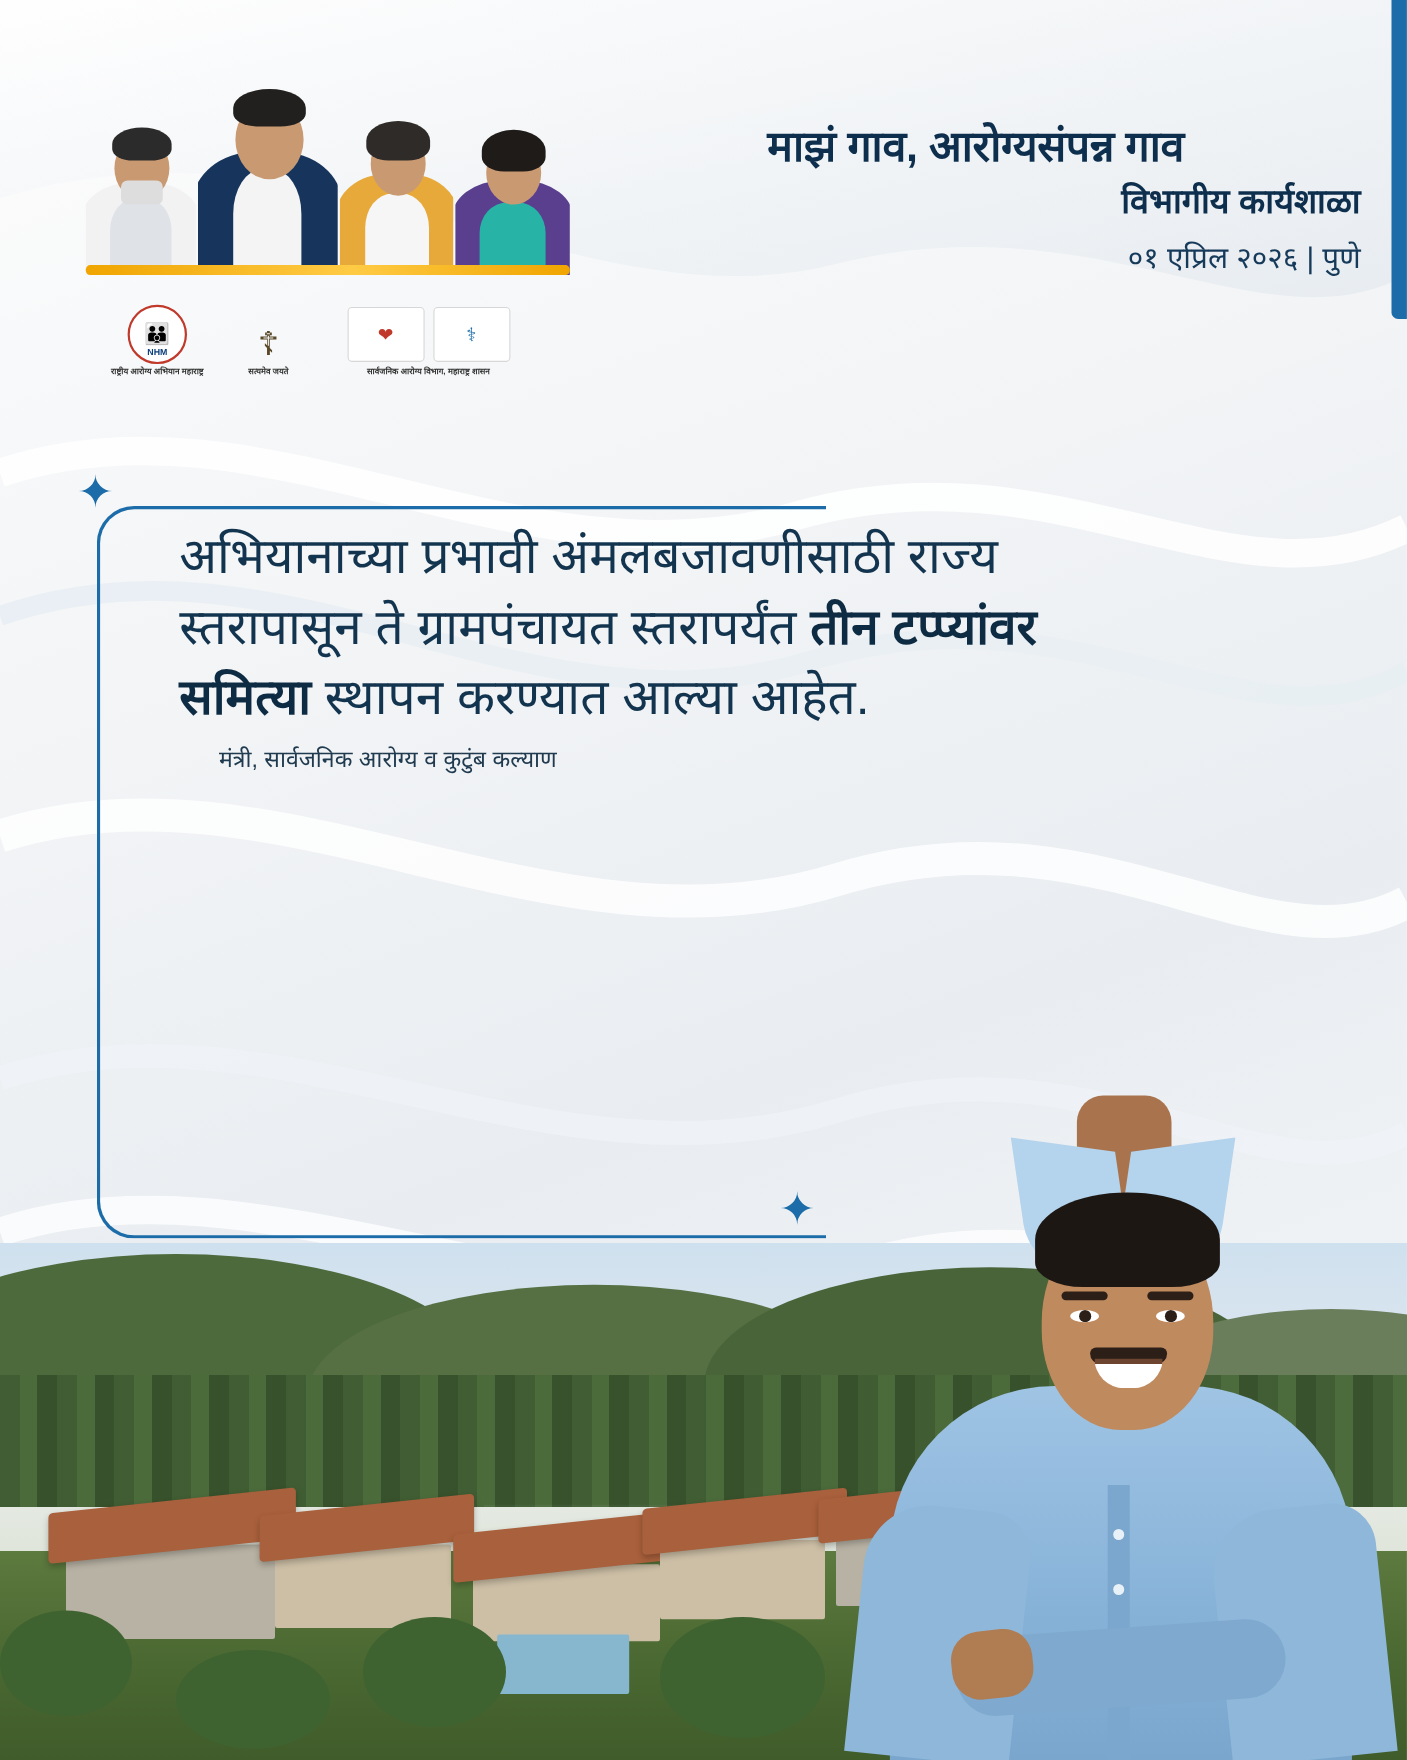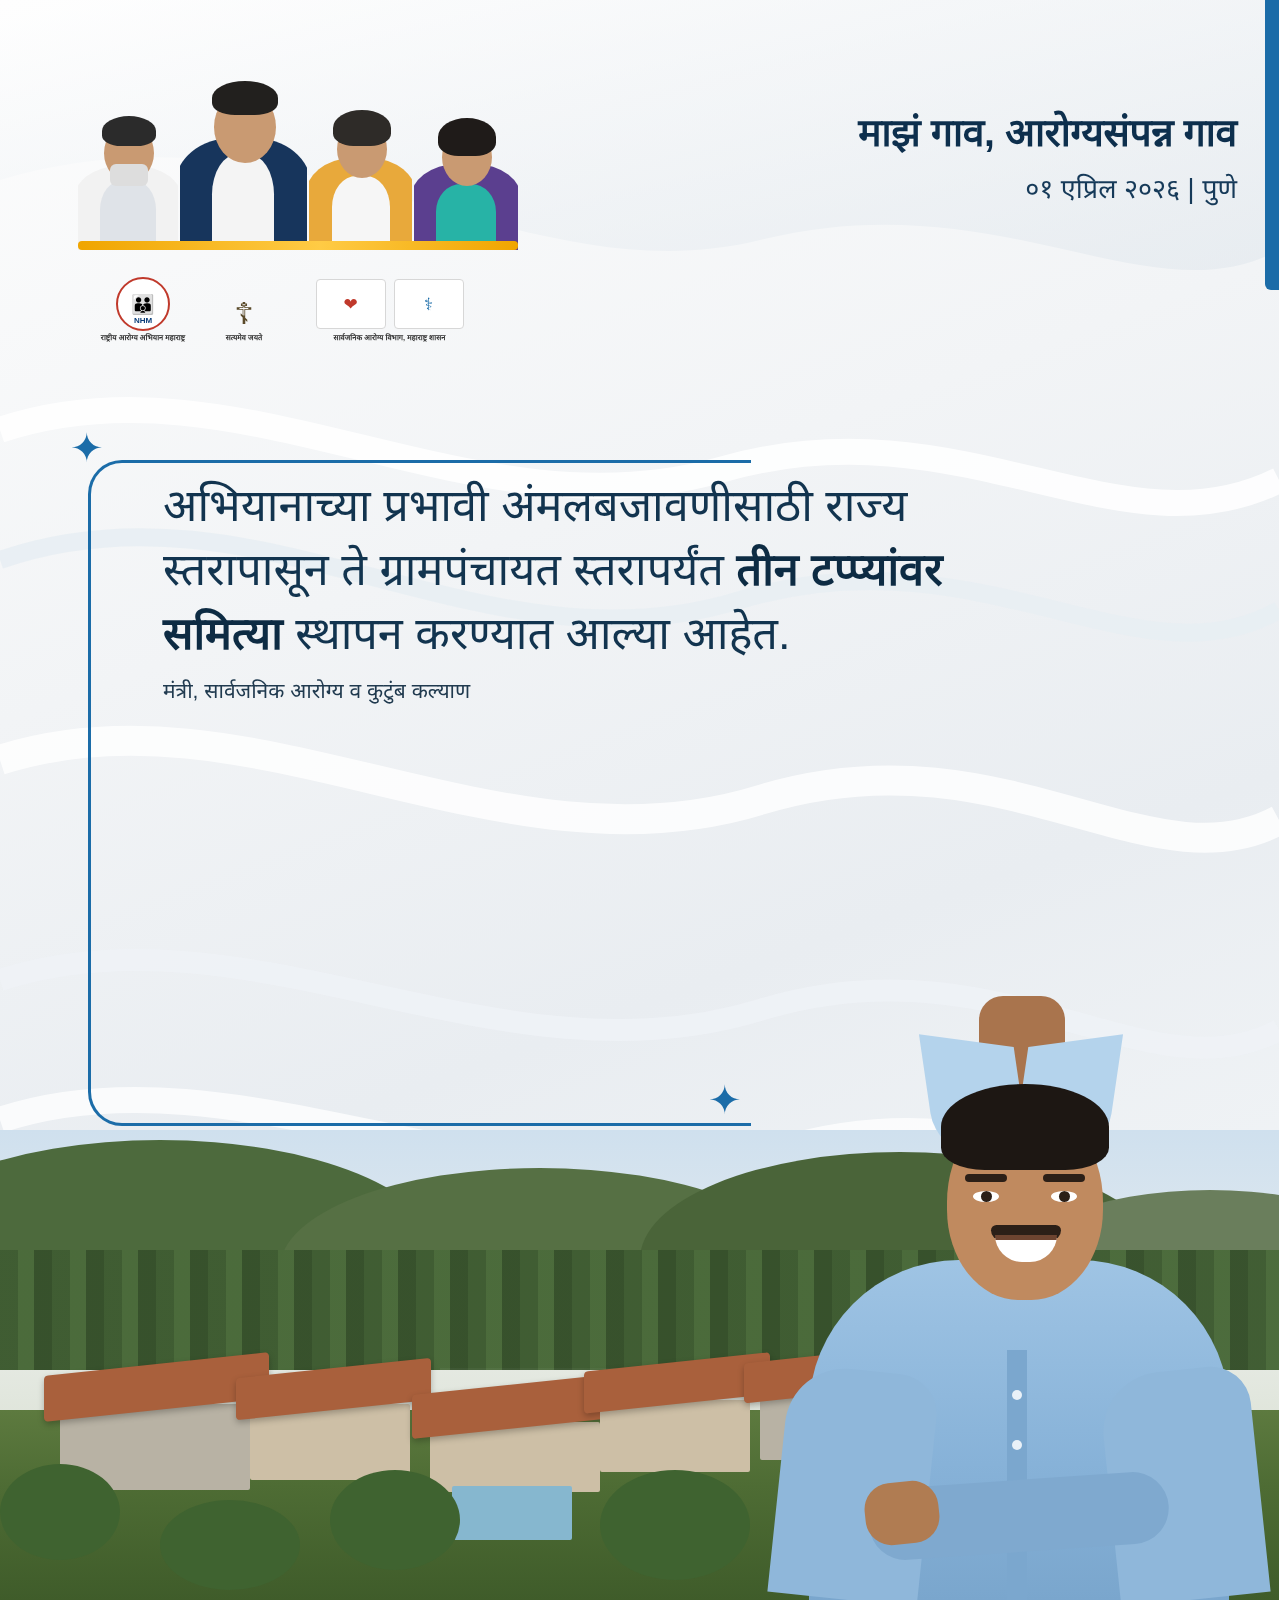--- a/index.html
+++ b/index.html
@@ -96,20 +96,21 @@
     font-weight: bold;
     letter-spacing: 0.2px;
     color: #123a5c;
   }
   .header-text .line2 {
     font-size: 39px;
     font-weight: bold;
     margin-top: 9px;
     color: #0d2f4d;
     letter-spacing: -0.3px;
+    text-align: center;
   }
   .header-text .line3 {
     font-size: 31px;
     font-weight: bold;
     margin-top: 4px;
     color: #0d2f4d;
   }
   .header-text .line4 {
     font-size: 27px;
     margin-top: 12px;
@@ -236,20 +237,21 @@
     font-size: 42px;
     font-weight: bold;
     color: #1b5f92;
     letter-spacing: 0.3px;
   }
   .speaker-role {
     margin-top: 10px;
     font-size: 21px;
     line-height: 1.45;
     color: #203a4f;
+    margin-left: 36px;
   }
 
   
   .scene {
     position: absolute;
     left: 0;
     bottom: 0;
     width: 1279px;
     height: 470px;
     overflow: hidden;
@@ -471,20 +473,21 @@
         <div class="body" style="width:60px;height:66px;background:#27b3a6;"></div>
         <div class="head" style="left:28px;top:36px;width:50px;height:58px;"></div>
         <div class="hair" style="left:24px;top:26px;width:58px;height:38px;background:#1f1b19;"></div>
       </div>
     </div>
     <div class="gold-line"></div>
   </div>
 
   <div class="header-text">
     <div class="line2">माझं गाव, आरोग्यसंपन्न गाव</div>
+    <div class="line3">विभागीय कार्यशाळा</div>
     <div class="line4">०१ एप्रिल २०२६ | पुणे</div>
   </div>
 
   <div class="logos">
     <div class="logo-block">
       <div class="logo-mark">
         <div class="nhm-circle">
           <span class="fam">👪</span>
           <span class="nhm-txt">NHM</span>
         </div>

